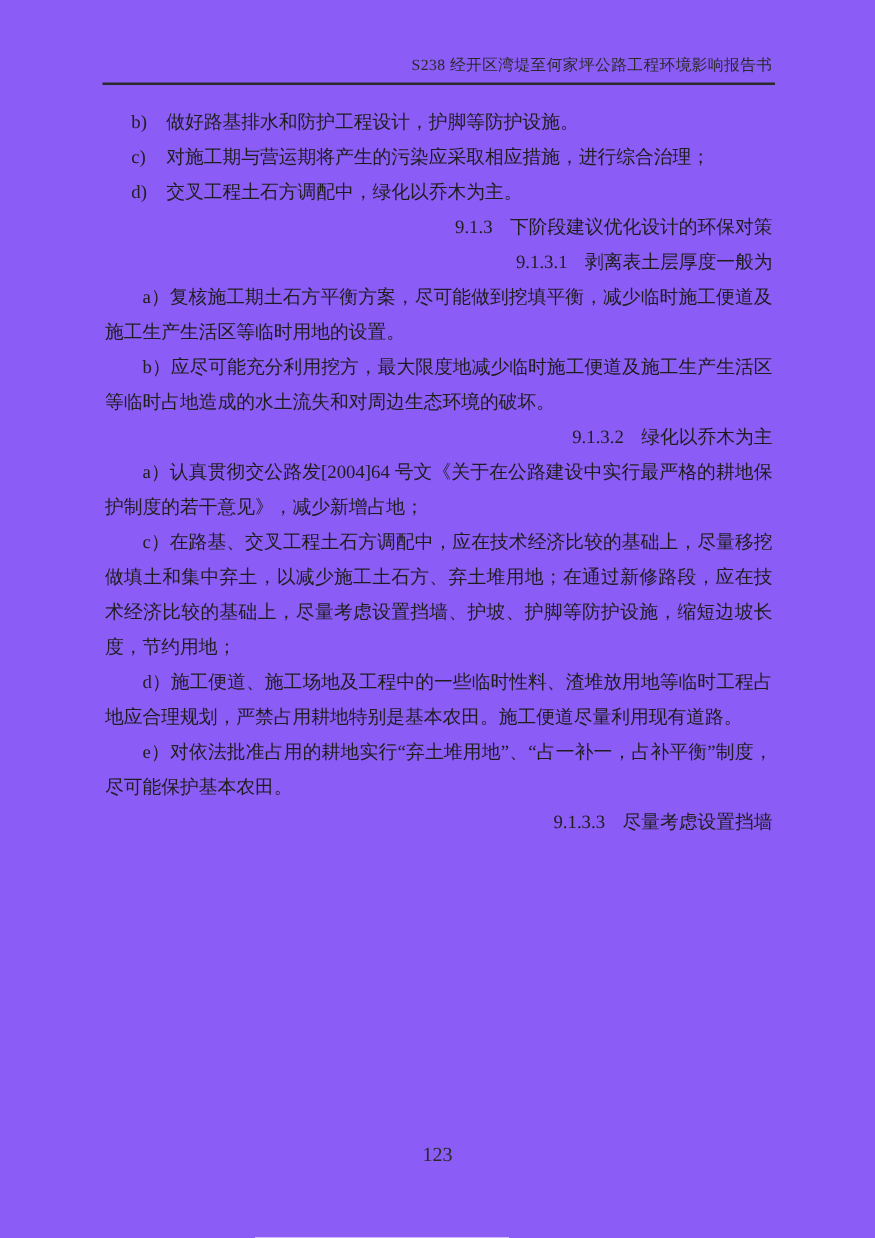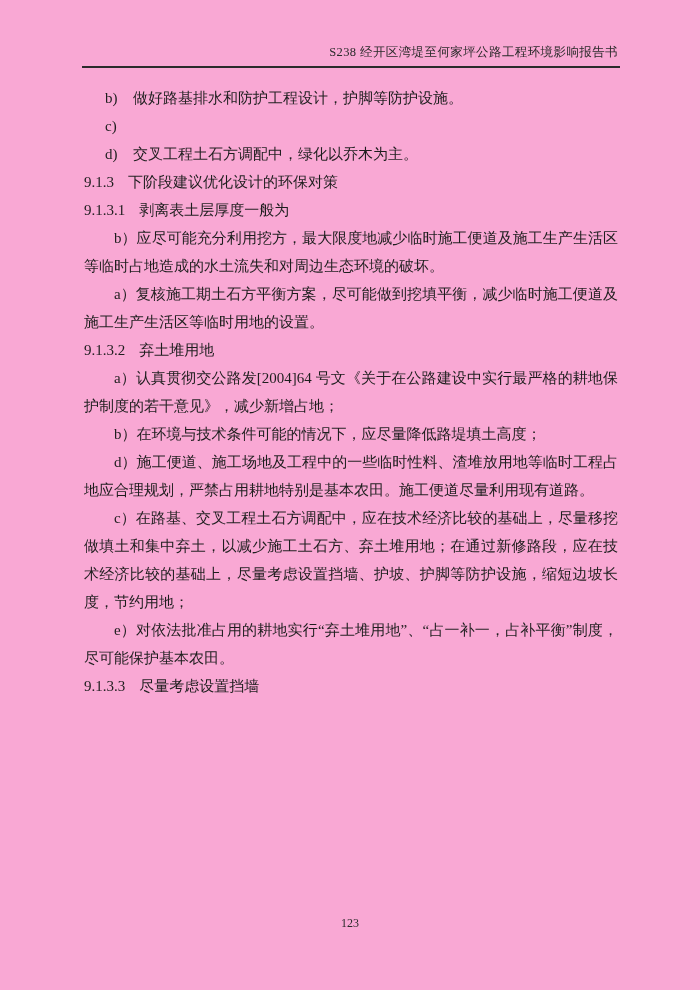--- a/index.html
+++ b/index.html
@@ -1,20 +1,20 @@
 <!DOCTYPE html>
 <html><head>
 <meta charset="utf-8">
 <style>
   * { margin:0; padding:0; box-sizing:border-box; }
   html,body { background:#ffffff; }
   .page {
     position:relative;
     width:700px; height:990px;
-    background:#f9a8d4;
+    background:#8b5cf6;
     font-family:"Liberation Serif","DejaVu Serif",serif;
     color:#1e1e1e;
     overflow:hidden;
   }
   .header {
     position:absolute;
     top:44px; left:82px; width:536px;
     text-align:right;
     font-size:12.5px;
     letter-spacing:0.4px;
@@ -36,28 +36,28 @@
   }
   .list-item {
     display:flex;
     padding-left:21px;
     text-align:left;
   }
   .list-item .mk {
     flex:0 0 auto;
     width:28px;
   }
-  .heading { text-align:left; }
+  .heading { text-align:right; }
   .heading .num { margin-right:14px; }
   .para { text-indent:2em; }
   .footer {
     position:absolute;
     top:916px; left:0; width:700px;
     text-align:center;
-    font-size:12px;
+    font-size:16px;
     color:#2a2a2a;
   }
 </style>
 </head>
 <body>
 
 <div class="page">
 
   <div class="header">
     <span>S238 经开区湾堤至何家坪公路工程环境影响报告书</span>
@@ -65,45 +65,45 @@
   <div class="header-rule"></div>
 
   <div class="body">
 
     <div class="list-item">
       <span class="mk">b)</span>
       <span>做好路基排水和防护工程设计，护脚等防护设施。</span>
     </div>
     <div class="list-item">
       <span class="mk">c)</span>
+      <span>对施工期与营运期将产生的污染应采取相应措施，进行综合治理；</span>
     </div>
     <div class="list-item">
       <span class="mk">d)</span>
       <span>交叉工程土石方调配中，绿化以乔木为主。</span>
     </div>
 
     <div class="heading">
       <span class="num">9.1.3</span><span>下阶段建议优化设计的环保对策</span>
     </div>
 
     <div class="heading">
       <span class="num">9.1.3.1</span><span>剥离表土层厚度一般为</span>
     </div>
 
+    <p class="para">a）复核施工期土石方平衡方案，尽可能做到挖填平衡，减少临时施工便道及施工生产生活区等临时用地的设置。</p>
     <p class="para">b）应尽可能充分利用挖方，最大限度地减少临时施工便道及施工生产生活区等临时占地造成的水土流失和对周边生态环境的破坏。</p>
-    <p class="para">a）复核施工期土石方平衡方案，尽可能做到挖填平衡，减少临时施工便道及施工生产生活区等临时用地的设置。</p>
 
     <div class="heading">
-      <span class="num">9.1.3.2</span><span>弃土堆用地</span>
+      <span class="num">9.1.3.2</span><span>绿化以乔木为主</span>
     </div>
 
     <p class="para">a）认真贯彻交公路发[2004]64 号文《关于在公路建设中实行最严格的耕地保护制度的若干意见》，减少新增占地；</p>
-    <p class="para">b）在环境与技术条件可能的情况下，应尽量降低路堤填土高度；</p>
+    <p class="para">c）在路基、交叉工程土石方调配中，应在技术经济比较的基础上，尽量移挖做填土和集中弃土，以减少施工土石方、弃土堆用地；在通过新修路段，应在技术经济比较的基础上，尽量考虑设置挡墙、护坡、护脚等防护设施，缩短边坡长度，节约用地；</p>
     <p class="para">d）施工便道、施工场地及工程中的一些临时性料、渣堆放用地等临时工程占地应合理规划，严禁占用耕地特别是基本农田。施工便道尽量利用现有道路。</p>
-    <p class="para">c）在路基、交叉工程土石方调配中，应在技术经济比较的基础上，尽量移挖做填土和集中弃土，以减少施工土石方、弃土堆用地；在通过新修路段，应在技术经济比较的基础上，尽量考虑设置挡墙、护坡、护脚等防护设施，缩短边坡长度，节约用地；</p>
     <p class="para">e）对依法批准占用的耕地实行“弃土堆用地”、“占一补一，占补平衡”制度，尽可能保护基本农田。</p>
 
     <div class="heading">
       <span class="num">9.1.3.3</span><span>尽量考虑设置挡墙</span>
     </div>
 
 
 
 
   </div>

